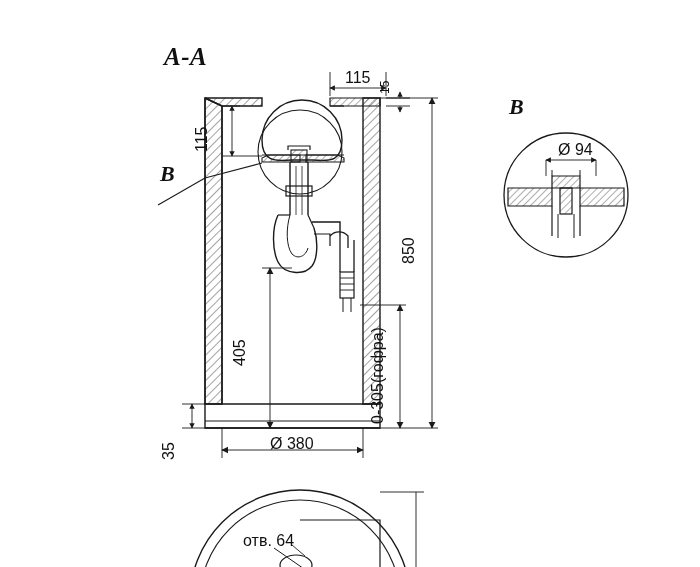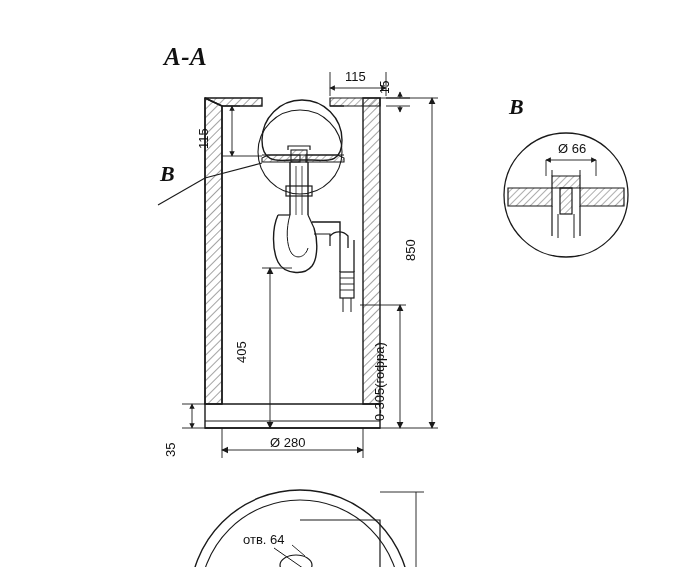--- a/index.html
+++ b/index.html
@@ -25,21 +25,21 @@
     font-weight:700;
     font-size:25px;
     letter-spacing:0.5px;
   }
   .title-b{
     font-style:italic;
     font-weight:700;
     font-size:22px;
   }
   .dim{
-    font-size:13px;
+    font-size:16px;
     font-family:"Liberation Sans", sans-serif;
     font-weight:400;
   }
   .dim-sm{
     font-size:12px;
     font-family:"Liberation Sans", sans-serif;
   }
   .rot90{transform:rotate(-90deg);transform-origin:left bottom;}
 </style>
 </head>
@@ -232,19 +232,19 @@
   </div>
 
   <div class="lbl dim" style="left:386px;top:408px;">
     <span class="rot90" style="display:inline-block;">0-305(гофра)</span>
   </div>
 
   <div class="lbl dim" style="left:177px;top:444px;">
     <span class="rot90" style="display:inline-block;">35</span>
   </div>
 
-  <div class="lbl dim" style="left:270px;top:436px;">Ø 280</div>
-
-  <div class="lbl dim" style="left:558px;top:142px;">Ø 66</div>
+  <div class="lbl dim" style="left:270px;top:436px;">Ø 380</div>
+
+  <div class="lbl dim" style="left:558px;top:142px;">Ø 94</div>
 
   <div class="lbl dim" style="left:243px;top:533px;">отв. 64</div>
 
 </div>
 
 </body></html>

